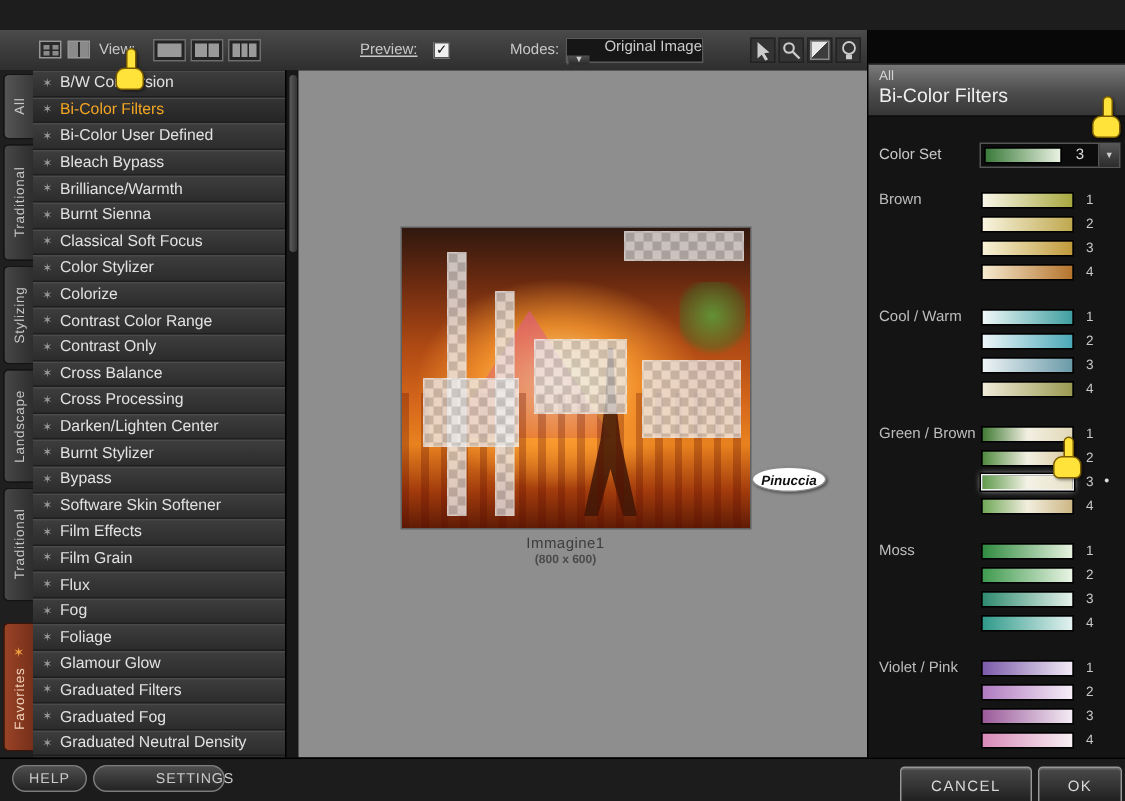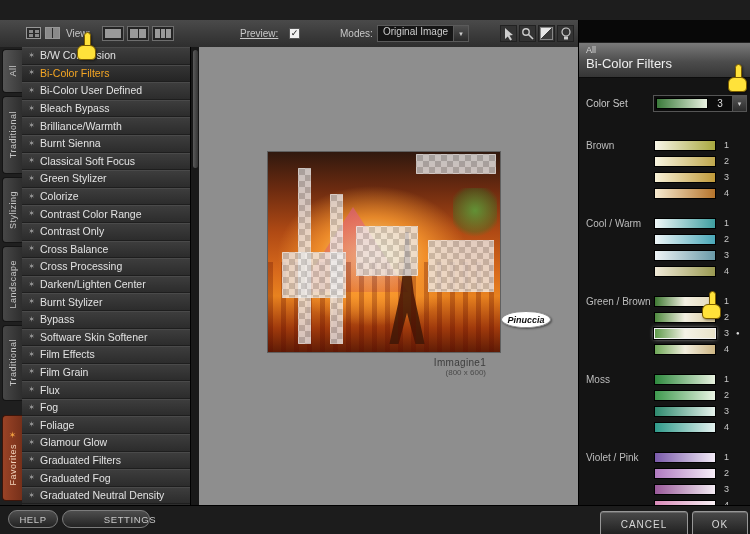--- a/index.html
+++ b/index.html
@@ -25,21 +25,21 @@
      linear-gradient(#8a8a8a,#8a8a8a) 8px 2px/4px 3px no-repeat,
      linear-gradient(#8a8a8a,#8a8a8a) 2px 6px/4px 3px no-repeat,
      linear-gradient(#8a8a8a,#8a8a8a) 8px 6px/4px 3px no-repeat,#2a2a2a;}
   .mini-icon.split{background:linear-gradient(90deg,#8a8a8a 44%,#2a2a2a 44% 56%,#8a8a8a 56%);}
   .tb-layouts{position:absolute;left:102px;top:6px;display:flex;gap:3px;}
   .lay-btn{width:22px;height:15px;border:1px solid #6e6e6e;background:#242424;display:flex;gap:1px;padding:2px;box-sizing:border-box;}
   .lay-btn div{flex:1;background:#9a9a9a;}
   .checkbox{position:absolute;left:289px;top:8px;width:11px;height:11px;background:#f0f0f0;border:1px solid #555;
             display:flex;align-items:center;justify-content:center;font-size:9px;line-height:9px;color:#111;box-sizing:border-box;}
   .dropdown{position:absolute;left:377px;top:5px;width:92px;height:17px;background:#161616;border:1px solid #5a5a5a;
-            box-sizing:border-box;display:flex;align-items:flex-start;}
+            box-sizing:border-box;display:flex;align-items:flex-end;flex-direction:column;}
   .dd-value{flex:1;padding-left:5px;color:#cccccc;font-size:10px;white-space:nowrap;}
   .dd-arrow{width:14px;align-self:stretch;background:linear-gradient(180deg,#505050,#2a2a2a);border-left:1px solid #5a5a5a;
             display:flex;align-items:center;justify-content:center;color:#ccc;font-size:6px;}
   .tb-tools{position:absolute;left:500px;top:5px;display:flex;gap:2px;}
   .tool-btn{width:17px;height:17px;background:#333;border:1px solid #222;display:flex;align-items:center;justify-content:center;box-sizing:border-box;}
   .bgcolor-chip{width:11px;height:11px;background:linear-gradient(135deg,#e8e8e8 50%,#3c3c3c 50%);border:1px solid #888;}
 
   
   #vertical-tabs{position:absolute;left:0;top:47px;width:22px;height:458px;background:#1f1f1f;
                  display:flex;flex-direction:column;gap:3px;padding:2px 0 4px 2px;box-sizing:border-box;}
@@ -77,44 +77,44 @@
   .mountain{position:absolute;left:30px;top:55px;width:110px;height:85px;
      background:linear-gradient(180deg,rgba(225,90,150,.55),rgba(180,40,80,.22));clip-path:polygon(50% 0,100% 100%,0 100%);}
   .palm{position:absolute;left:185px;top:36px;width:44px;height:50px;
      background:radial-gradient(circle at 50% 45%,rgba(90,160,60,.85),rgba(60,120,40,.4) 60%,transparent 75%);}
   .tower{position:absolute;left:118px;top:80px;width:42px;height:112px;background:rgba(62,22,6,.85);
      clip-path:polygon(46% 0,54% 0,58% 30%,66% 55%,92% 100%,70% 100%,50% 72%,30% 100%,8% 100%,34% 55%,42% 30%);}
   .streaks{position:absolute;left:0;right:0;top:55%;bottom:0;
      background:repeating-linear-gradient(90deg,rgba(90,10,0,.28) 0 5px,rgba(0,0,0,0) 5px 13px);}
   .checker{position:absolute;opacity:.78;border:1px solid rgba(255,255,255,.45);box-sizing:border-box;
      background:conic-gradient(#efefef 0 25%,#c4c4c4 0 50%,#efefef 0 75%,#c4c4c4 0);background-size:12px 12px;}
-  #image-caption{position:absolute;left:69px;top:310px;width:232px;text-align:right;padding-right:14px;box-sizing:border-box;}
+  #image-caption{position:absolute;left:69px;top:310px;width:232px;text-align:center;padding-right:14px;box-sizing:border-box;}
   .cap-name{font-size:10px;color:#3d3d3d;letter-spacing:.3px;}
-  .cap-size{font-size:8px;color:#4a4a4a;}
+  .cap-size{font-size:8px;color:#4a4a4a;font-weight:bold;}
   #pinuccia{position:absolute;left:302px;top:264px;width:48px;height:15px;background:#ffffff;border:1px solid #8a8a8a;
      border-radius:50%;display:flex;align-items:center;justify-content:center;font-size:9px;font-weight:bold;font-style:italic;
      color:#101010;box-shadow:1px 1px 2px rgba(0,0,0,.45);z-index:20;}
 
   
   #right-panel{position:absolute;left:578px;top:20px;width:172px;height:485px;background:#141414;border-left:1px solid #000;box-sizing:border-box;}
   .rp-top{position:absolute;left:0;top:0;width:100%;height:22px;background:#080808;}
   .rp-header{position:absolute;left:0;top:22px;width:100%;height:36px;box-sizing:border-box;
      background:linear-gradient(180deg,#7a7a7a,#4c4c4c 55%,#363636);border-top:1px solid #222;border-bottom:1px solid #0c0c0c;
      padding:2px 0 0 7px;}
   .rp-cat{font-size:9px;color:#d4d4d4;}
   .rp-title{font-size:13px;color:#efefef;margin-top:1px;}
   .rp-colorset{position:absolute;left:0;top:74px;width:100%;height:22px;}
   .cs-label{position:absolute;left:7px;top:4px;font-size:10px;color:#c8c8c8;}
   .cs-control{position:absolute;left:74px;top:1px;width:94px;height:17px;background:#0c0c0c;border:1px solid #555;
      box-sizing:border-box;display:flex;align-items:center;}
   .cs-swatch{width:52px;height:11px;margin-left:2px;border:1px solid #000;box-sizing:border-box;}
   .cs-value{flex:1;text-align:center;color:#ddd;font-size:10px;}
   .cs-arrow{width:13px;align-self:stretch;background:linear-gradient(180deg,#555,#2c2c2c);border-left:1px solid #555;
      display:flex;align-items:center;justify-content:center;color:#ccc;font-size:6px;}
-  #swatch-groups{position:absolute;left:0;top:106px;width:100%;margin-top:12px;}
+  #swatch-groups{position:absolute;left:0;top:106px;width:100%;}
   .swatch-group{position:relative;height:64px;margin-bottom:14px;}
   .group-name{position:absolute;left:7px;top:2px;font-size:10px;color:#bdbdbd;white-space:nowrap;}
   .swatch-row{position:relative;height:16px;}
   .swatch{position:absolute;left:75px;top:2px;width:62px;height:11px;border:1px solid #000;box-sizing:border-box;}
   .swatch.selected{border:1px solid #f2f2f2;box-shadow:0 0 0 1px #000,0 0 4px rgba(255,255,255,.8);}
   .swatch-num{position:absolute;left:145px;top:2px;color:#c8c8c8;font-size:9px;}
   .sel-dot{position:absolute;left:157px;top:4px;color:#dcdcdc;font-size:6px;}
 
   
   #footer{position:absolute;left:0;top:505px;width:750px;height:38px;background:#1c1c1c;border-top:1px solid #000;box-sizing:border-box;}
@@ -244,21 +244,21 @@
       <div class="filter-row">
         <span class="star">✶</span>
         <span class="flabel">Burnt Sienna</span>
       </div>
       <div class="filter-row">
         <span class="star">✶</span>
         <span class="flabel">Classical Soft Focus</span>
       </div>
       <div class="filter-row">
         <span class="star">✶</span>
-        <span class="flabel">Green Stylizer</span>
+        <span class="flabel">Color Stylizer</span>
       </div>
       <div class="filter-row">
         <span class="star">✶</span>
         <span class="flabel">Colorize</span>
       </div>
       <div class="filter-row">
         <span class="star">✶</span>
         <span class="flabel">Contrast Color Range</span>
       </div>
       <div class="filter-row">

